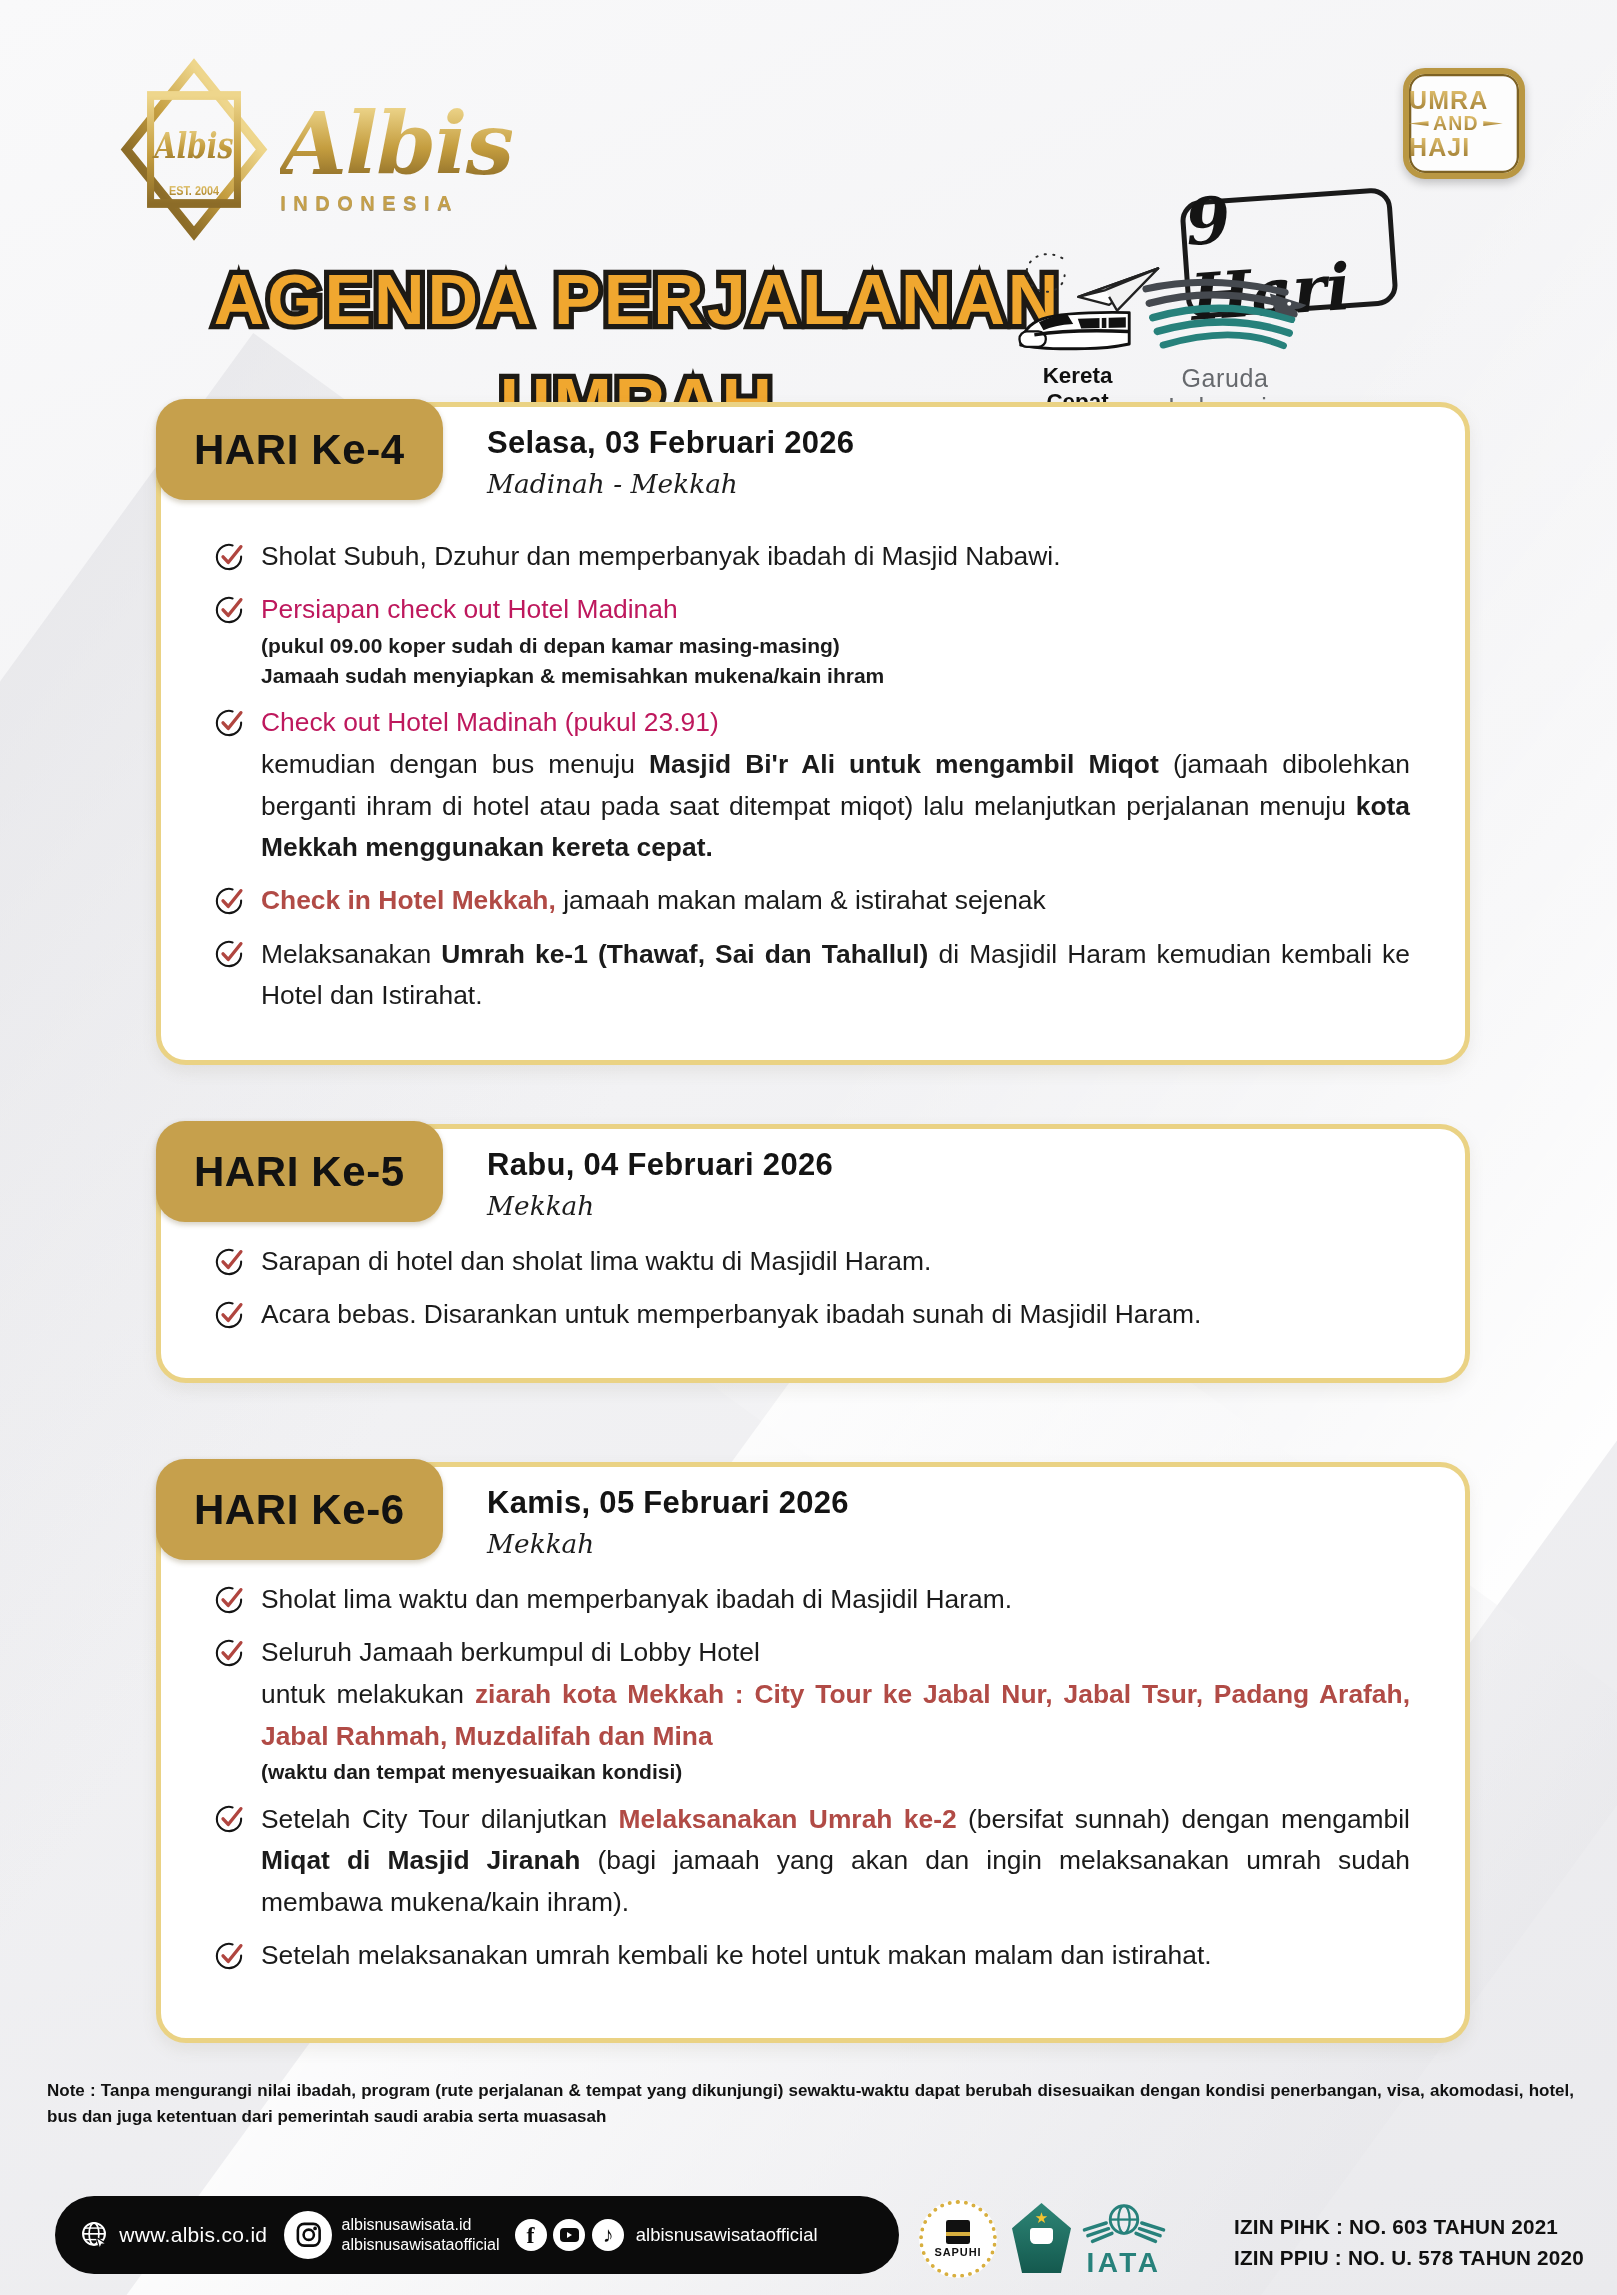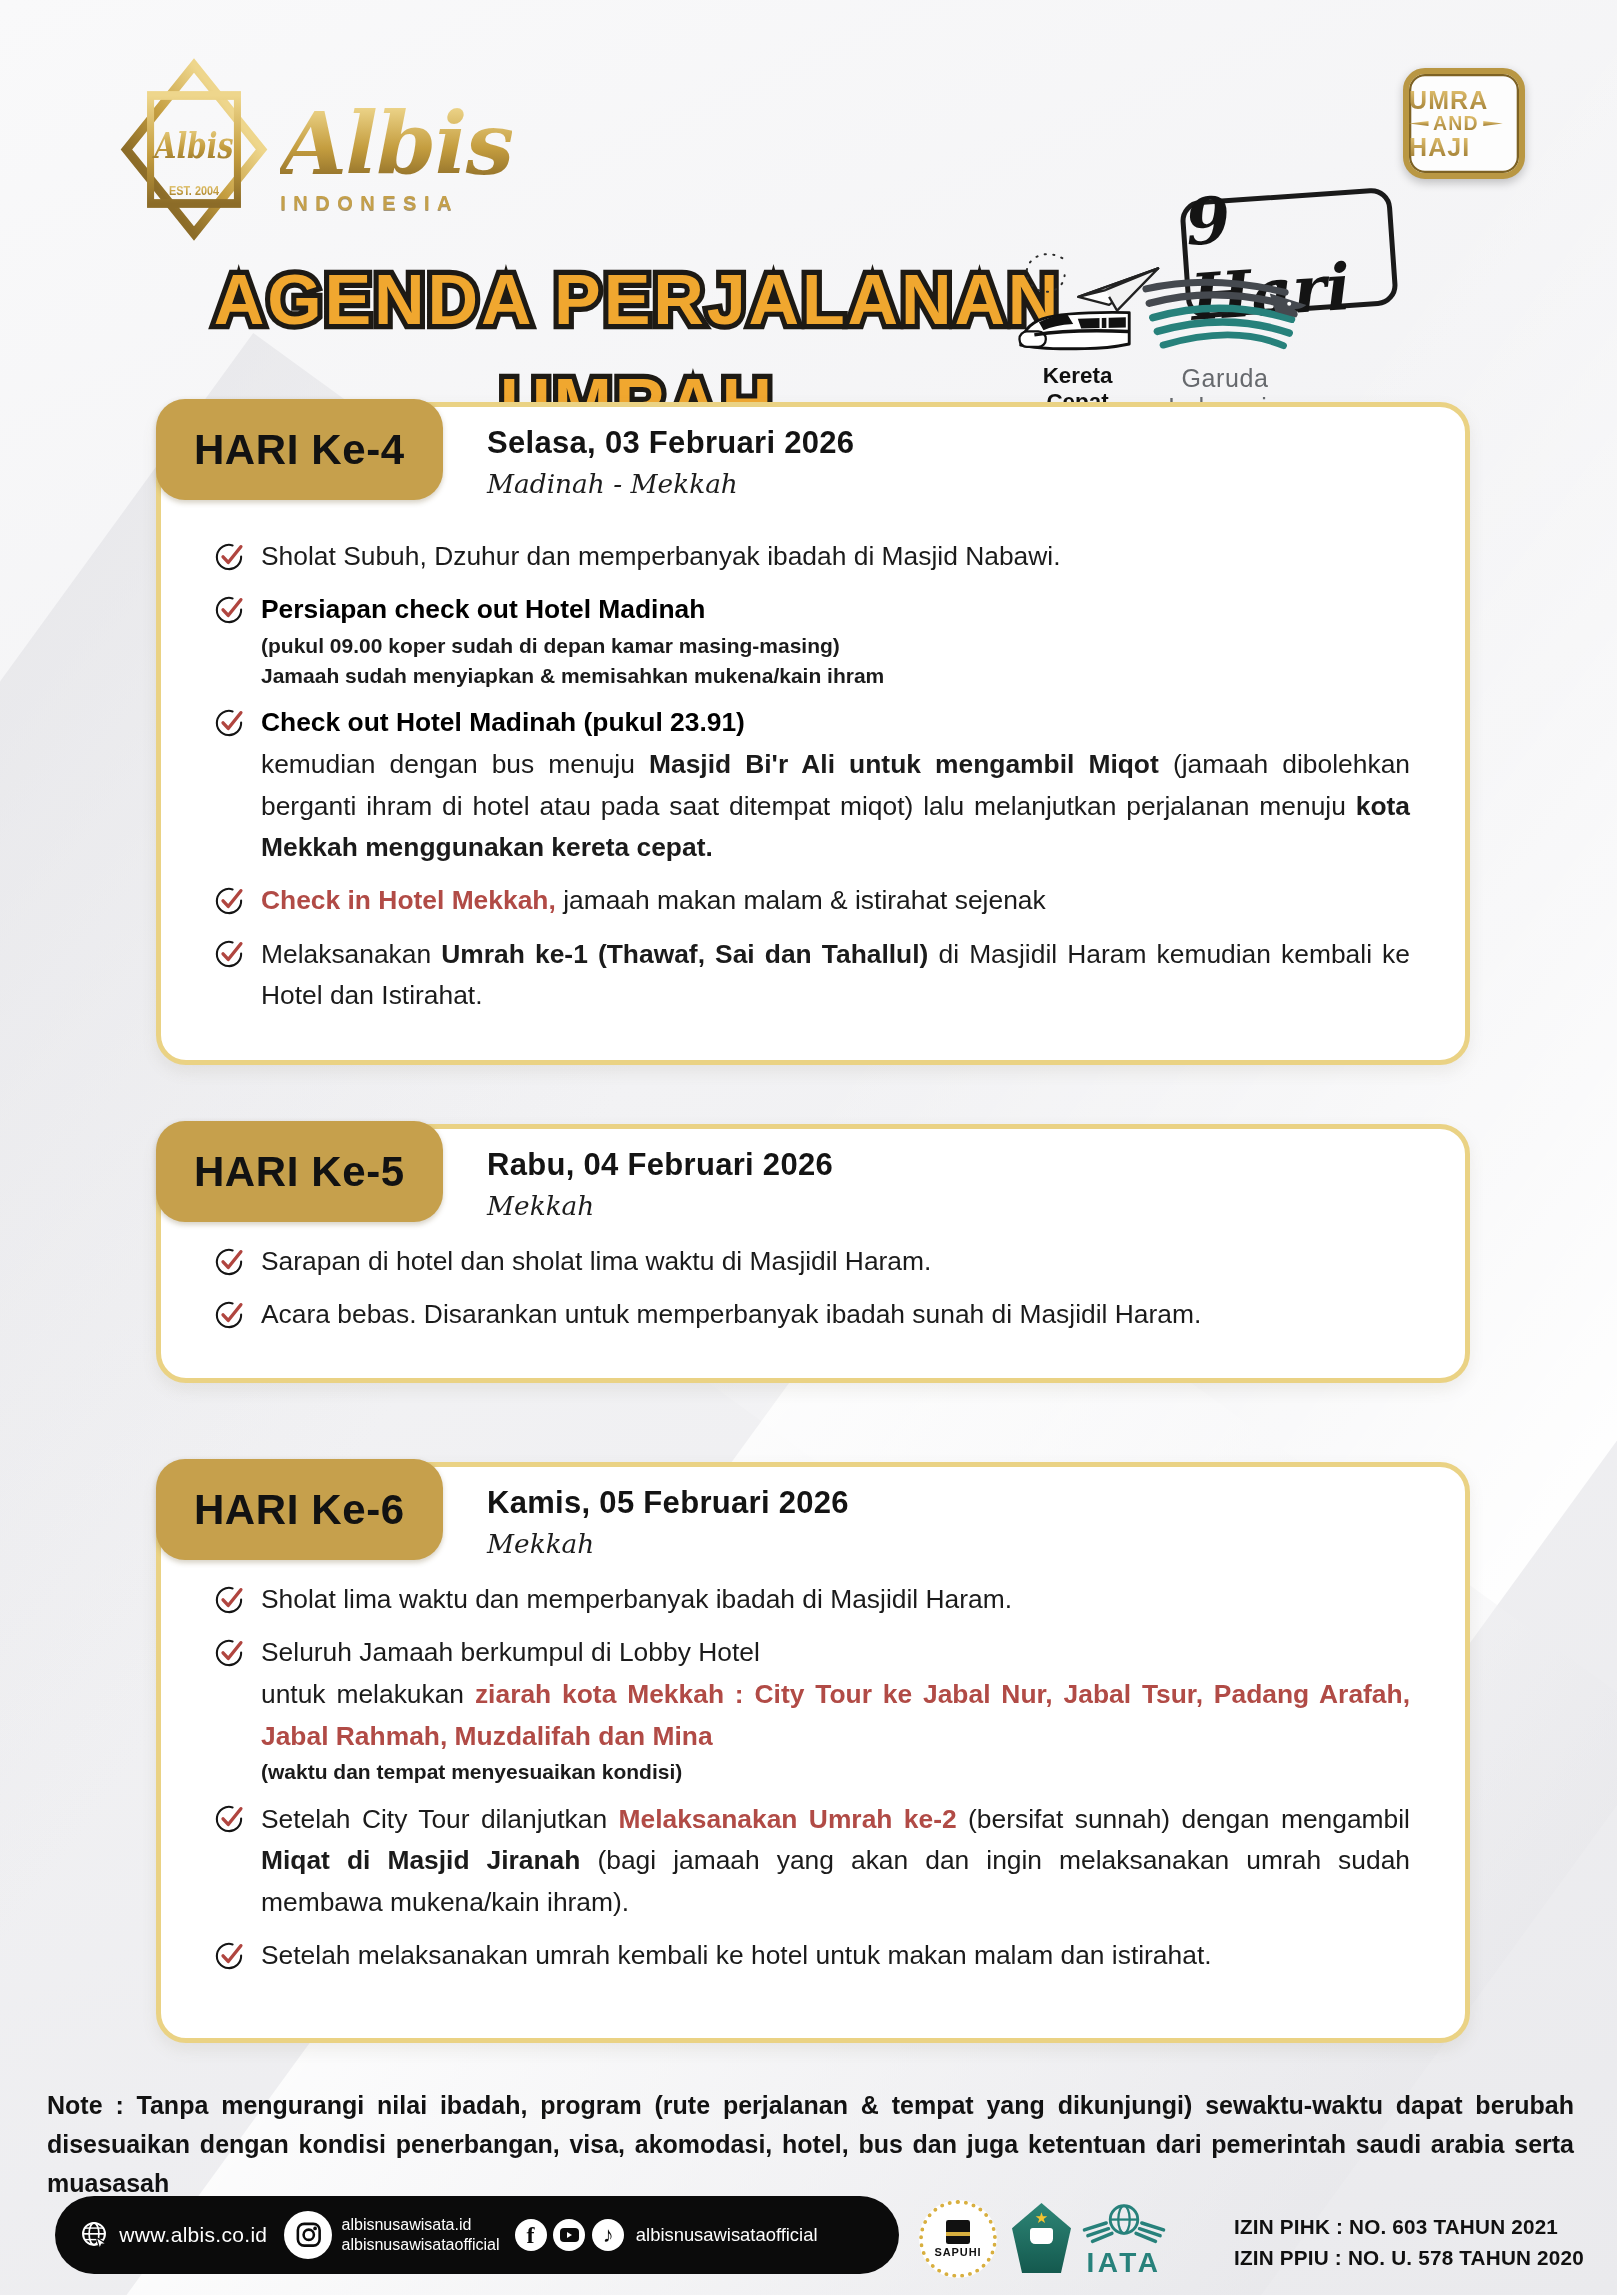--- a/index.html
+++ b/index.html
@@ -60,28 +60,28 @@
   .day-date{font-size:31px;font-weight:700;color:#141414;letter-spacing:0.3px;}
   .day-route{margin-top:6.9px;font-size:26.4px;font-style:italic;font-family:"DejaVu Serif",serif;color:#1d1d1d;}
   .day-items{position:absolute;left:53px;right:55px;top:129px;margin:0;padding:0;list-style:none;z-index:2;}
   .day-card:nth-of-type(2) .day-items,.day-card:nth-of-type(3) .day-items{top:112px;}
   .day-item{display:flex;align-items:flex-start;gap:16px;margin-bottom:11.5px;}
   svg.check{width:31px;height:31px;flex:0 0 31px;margin-top:4.6px;}
   .ck-circle{stroke:#141414;stroke-width:4;stroke-linecap:round;}
   .ck-mark{stroke:#b0453f;stroke-width:6.5;stroke-linecap:round;stroke-linejoin:round;}
   .item-body{flex:1;font-size:26.4px;line-height:1.58;color:#1b1b1b;}
   .line-flow{text-align:justify;text-align-last:left;}
-  .line-heading{color:#000000;font-weight:700;}
+  .line-heading{color:#be185d;font-weight:400;}
   .line-small{font-size:21px;font-weight:700;line-height:1.42;}
   .seg-n{font-weight:400;}
   .seg-b{font-weight:700;}
   .seg-r{font-weight:700;color:#b14b46;}
 
   
-  .note{position:absolute;left:47px;top:2061px;width:1527px;font-size:25px;font-weight:700;line-height:1.55;
+  .note{position:absolute;left:47px;top:2061px;width:1527px;font-size:17px;font-weight:700;line-height:1.55;
         color:#121212;text-align:justify;text-align-last:left;z-index:2;}
 
   
   .footer-bar{position:absolute;left:55px;top:2196px;width:844px;height:78px;background:#0b0b0b;border-radius:40px;
               display:flex;align-items:center;padding:0 24px;box-sizing:border-box;color:#fff;z-index:3;}
   .site{display:flex;align-items:center;gap:10.3px;}
   .site-text{font-size:21px;letter-spacing:0.3px;}
   .ig{display:flex;align-items:center;gap:9.2px;margin-left:17px;}
   .ig-badge{width:48px;height:48px;background:#fff;border-radius:50%;display:flex;align-items:center;justify-content:center;}
   .ig-handles{font-size:16px;line-height:1.28;}

